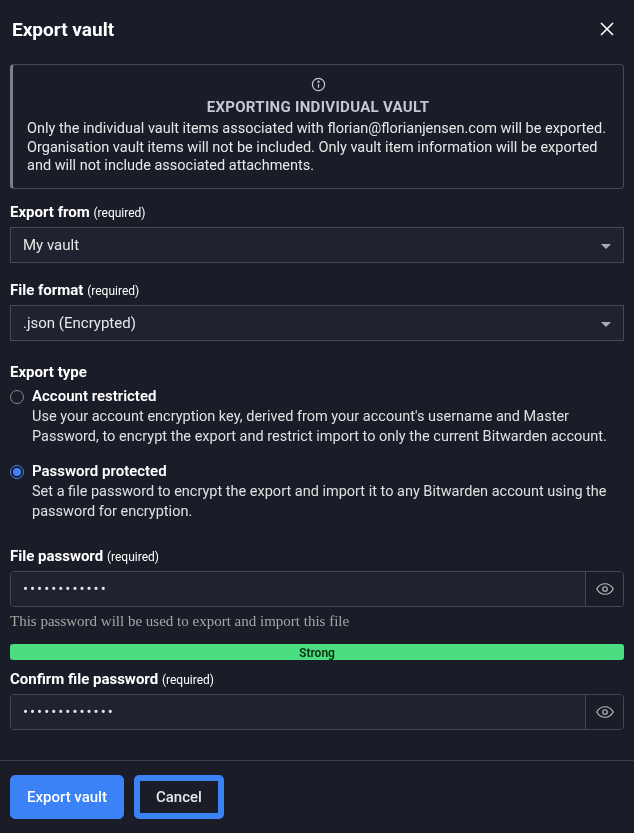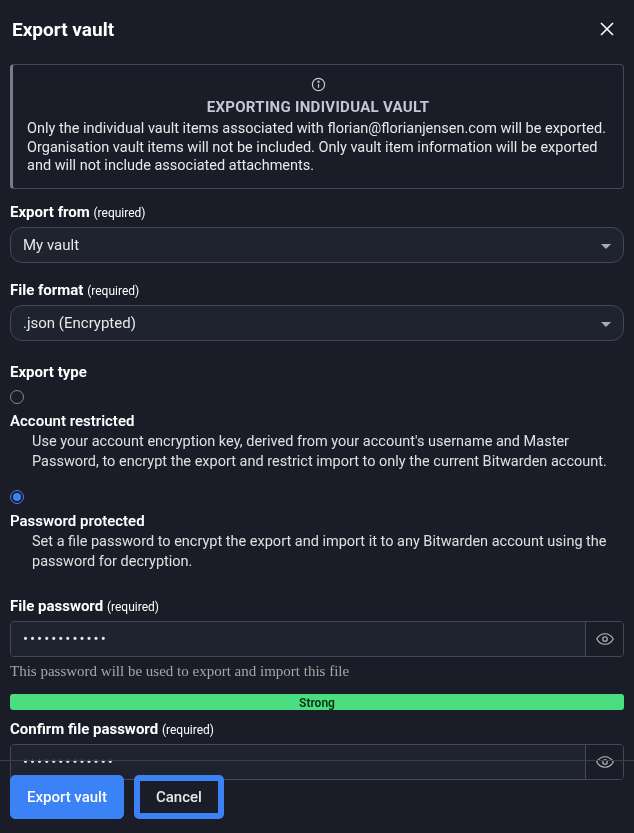--- a/index.html
+++ b/index.html
@@ -72,21 +72,21 @@
     }
     .required {
       font-weight: 400;
       font-size: 12px;
       color: #ffffff;
     }
     .select {
       width: 100%;
       background: #1f2330;
       border: 1px solid #444857;
-      border-radius: 12px;
+      border-radius: 0;
       color: #e8e8e8;
       font-size: 15px;
       padding: 8px 12px;
       display: flex;
       justify-content: space-between;
       align-items: center;
       cursor: pointer;
       margin-bottom: 18px;
     }
     .select-caret {
@@ -96,21 +96,20 @@
       font-size: 15px;
       font-weight: 700;
       color: #fff;
       margin-bottom: 6px;
     }
     .radio-row {
       display: flex;
       align-items: flex-start;
       gap: 8px;
       margin-bottom: 2px;
-      flex-direction: column;
     }
     .radio-unchecked {
       margin-top: 3px;
       width: 14px;
       height: 14px;
       border: 1px solid #888;
       border-radius: 50%;
       background: transparent;
       cursor: pointer;
       flex-shrink: 0;
@@ -287,21 +286,21 @@
   <div class="radio-row">
     <span class="radio-unchecked"></span>
     <span class="radio-label">Account restricted</span>
   </div>
   <div class="radio-desc">Use your account encryption key, derived from your account's username and Master Password, to encrypt the export and restrict import to only the current Bitwarden account.</div>
 
   <div class="radio-row">
     <span class="radio-checked"></span>
     <span class="radio-label">Password protected</span>
   </div>
-  <div class="radio-desc">Set a file password to encrypt the export and import it to any Bitwarden account using the password for decryption.</div>
+  <div class="radio-desc">Set a file password to encrypt the export and import it to any Bitwarden account using the password for encryption.</div>
 
   <div class="spacer-10"></div>
 
   <div class="field-label">
     <span>File password</span>
     <span class="required">(required)</span>
   </div>
   <div class="input-wrap">
     <input type="text" class="text-input" value="••••••••••••" style="">
     <button class="eye-btn">

